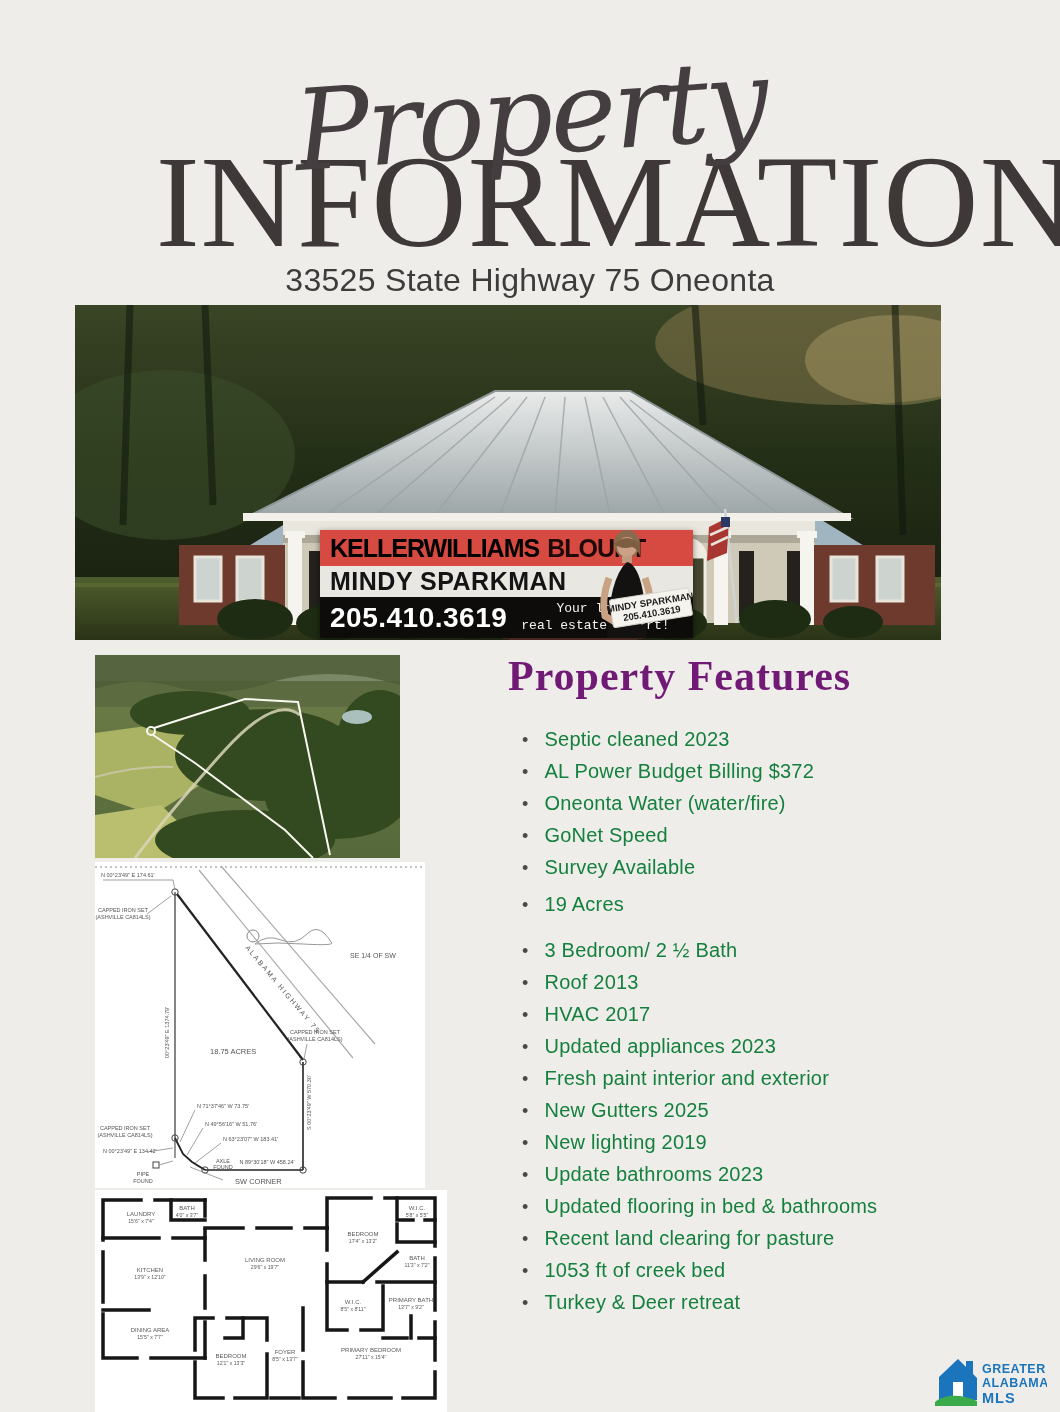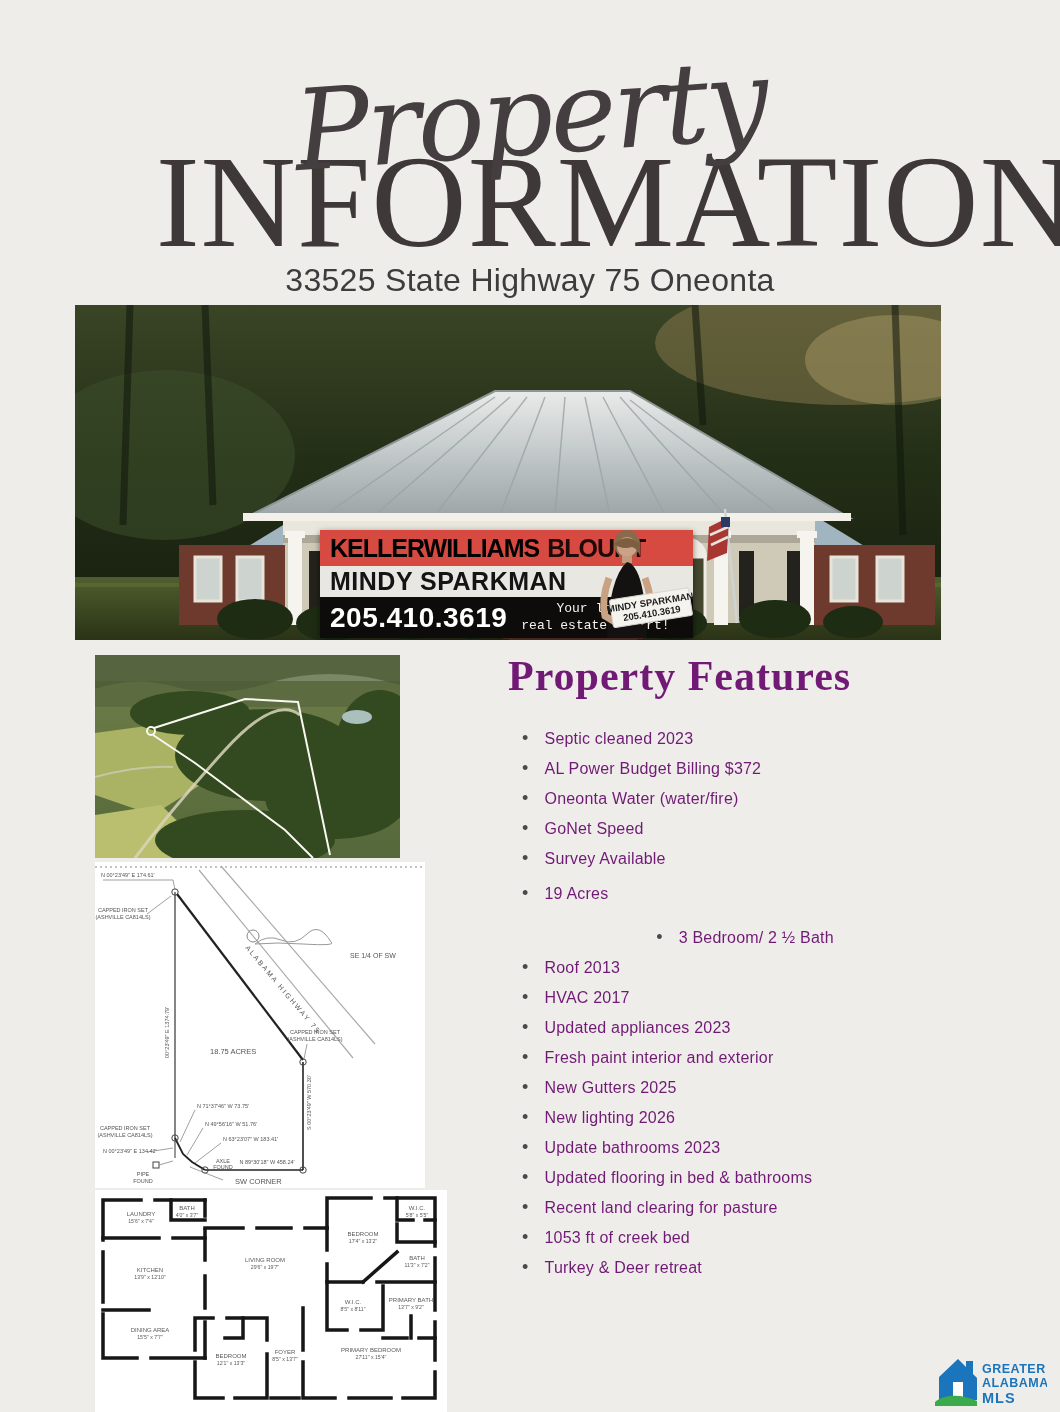--- a/index.html
+++ b/index.html
@@ -40,24 +40,24 @@
   .floorplan{position:absolute;left:95px;top:1190px;width:352px;height:222px;background:#ffffff;}
   .survey svg,.floorplan svg,.aerial svg{display:block;}
   .survey text{font-family:"Liberation Sans",sans-serif;fill:#555;}
   .floorplan text{font-family:"Liberation Sans",sans-serif;fill:#5a5a5a;}
 
   
   .features{position:absolute;left:508px;top:652px;width:460px;}
   .features h2{margin:0;font-family:"Liberation Serif",serif;font-weight:bold;
     font-size:42px;color:#701a75;letter-spacing:1px;}
   .features ul{list-style:none;margin:28px 0 0 0;padding:0 0 0 14px;}
-  .features li{font-size:16px;color:#701a75;margin-bottom:9px;letter-spacing:.2px;white-space:nowrap;}
+  .features li{font-size:20px;color:#15803d;margin-bottom:9px;letter-spacing:.2px;white-space:nowrap;}
   .features li::before{content:"\2022";color:#4a4a4a;margin-right:16px;font-size:18px;}
   .features li:nth-of-type(6){margin-top:14px;}
-  .features li:nth-of-type(7){margin-top:23px;text-align:center;}
+  .features li:nth-of-type(7){margin-top:23px;}
 
   
   .mls-logo{position:absolute;left:933px;top:1350px;width:114px;height:58px;}
 </style>
 </head>
 <body>
 
 <div class="flyer">
 
   <div class="script-title">Property</div>
@@ -384,21 +384,21 @@
 
 
         <li>HVAC 2017</li>
 
         <li>Updated appliances 2023</li>
 
         <li>Fresh paint interior and exterior</li>
 
         <li>New Gutters 2025</li>
 
-        <li>New lighting 2026</li>
+        <li>New lighting 2019</li>
 
 
         <li>Update bathrooms 2023</li>
 
         <li>Updated flooring in bed &amp; bathrooms</li>
 
         <li>Recent land clearing for pasture</li>
 
         <li>1053 ft of creek bed</li>
 

